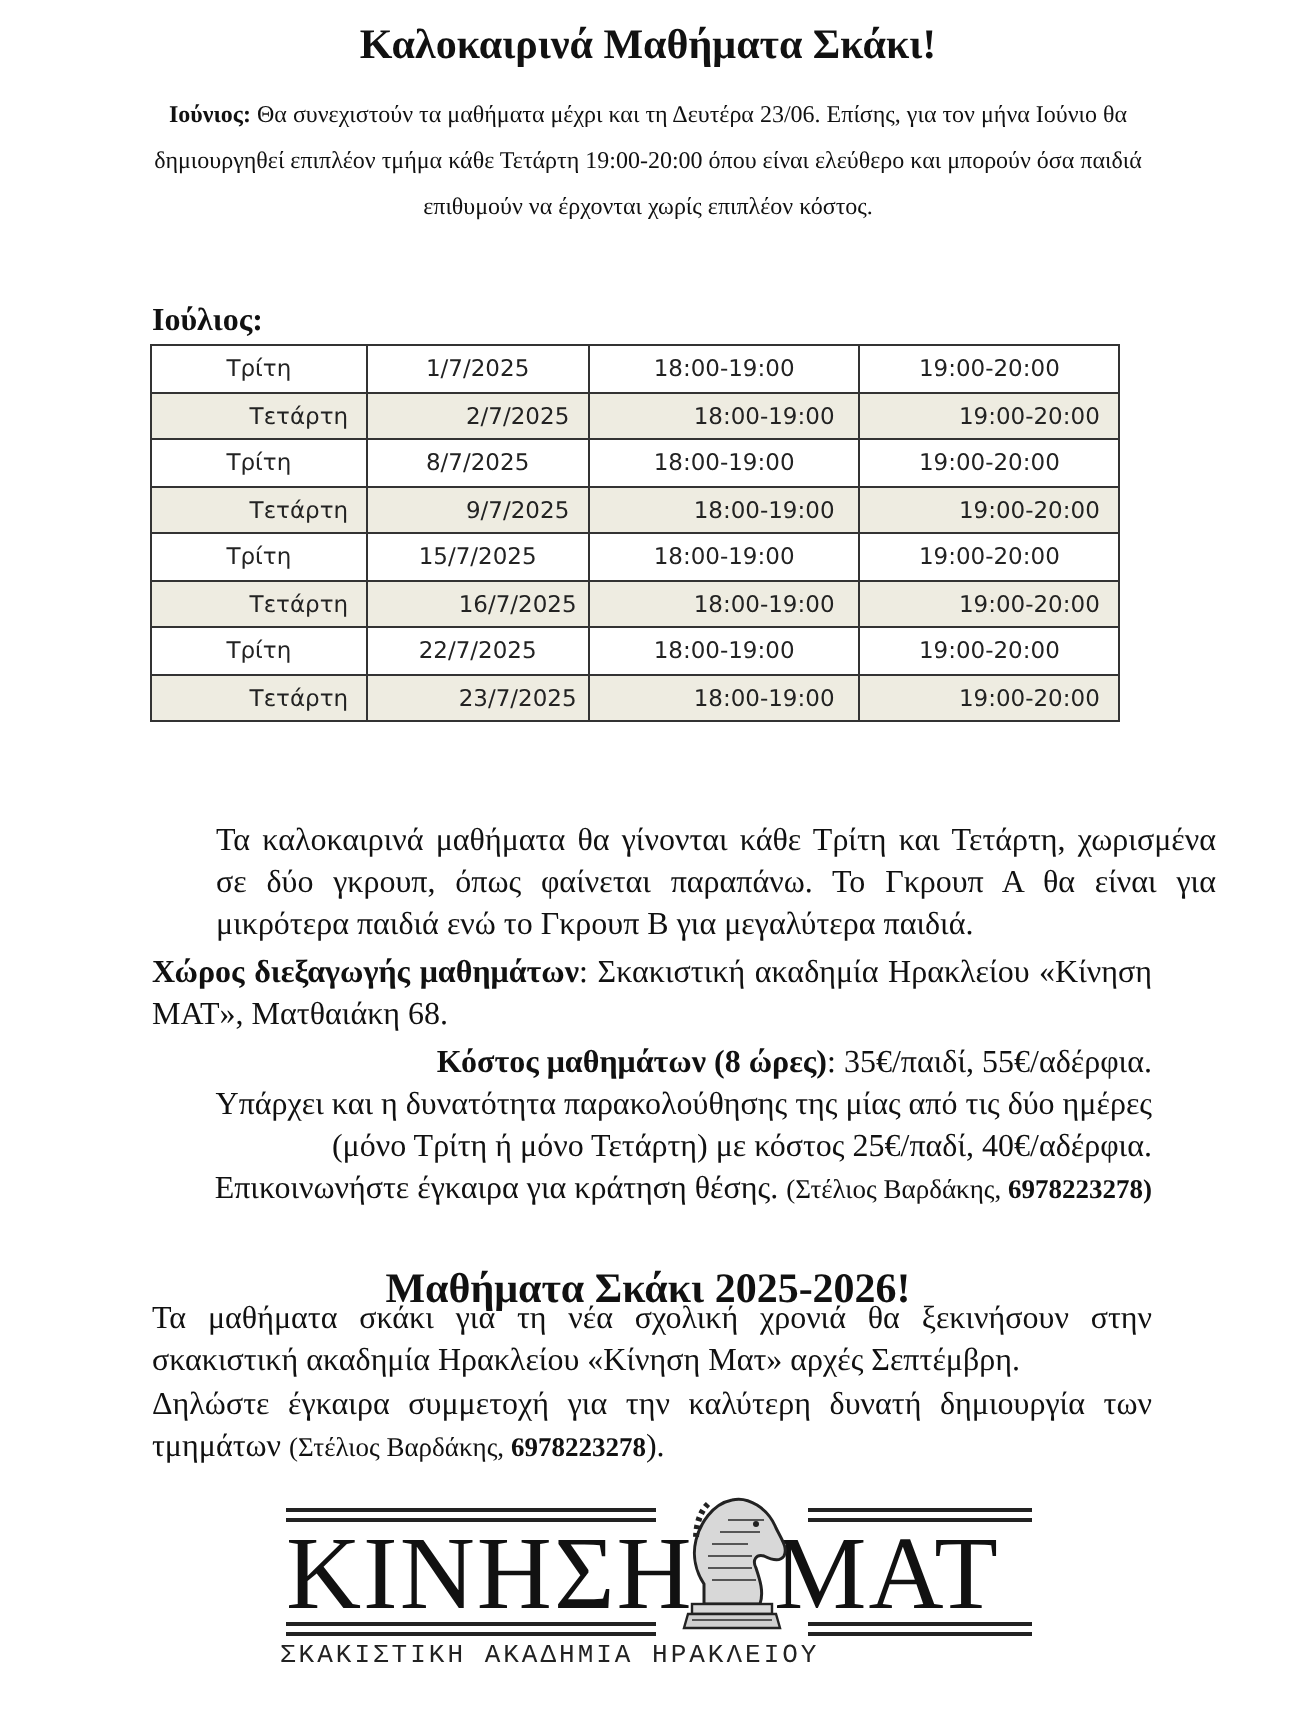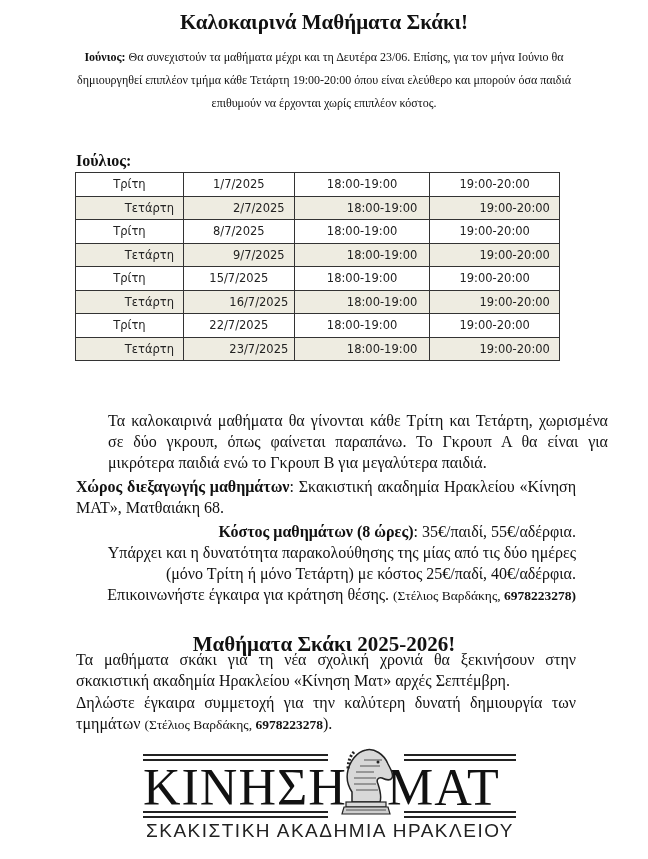--- a/index.html
+++ b/index.html
@@ -52,22 +52,22 @@
     position: absolute; left: 140px; top: 742px; width: 380px; height: 110px;
   }
   .logo-word {
     position: absolute; top: 20px; font-family: "Liberation Serif", serif;
     font-size: 52px; line-height: 52px; letter-spacing: 1px; color: #111;
   }
   .logo-word.left { left: 3px; }
   .logo-word.right { left: 247px; }
   .rule { position: absolute; height: 2px; background: #222; }
   .logo-sub {
-    position: absolute; top: 78px; left: 0; width: 380px; text-align: center;
-    font-family: Liberation Sans, sans-serif; font-size: 19px; letter-spacing: 1.5px; color: #222;
+    position: absolute; top: 78px; left: 0; width: 380px; 
+    font-family: Liberation Mono, monospace; font-size: 13px; letter-spacing: 1.5px; color: #222;
   }
   .knight { position: absolute; left: 190px; top: 0; width: 72px; height: 76px; }
 </style>
 </head>
 <body>
 
 <div class="title title-1">Καλοκαιρινά Μαθήματα Σκάκι!</div>
 
 <div class="intro">
   <b>Ιούνιος:</b><span> Θα συνεχιστούν τα μαθήματα μέχρι και τη Δευτέρα 23/06. Επίσης, για τον μήνα Ιούνιο θα δημιουργηθεί επιπλέον τμήμα κάθε Τετάρτη 19:00-20:00 όπου είναι ελεύθερο και μπορούν όσα παιδιά επιθυμούν να έρχονται χωρίς επιπλέον κόστος.</span>

